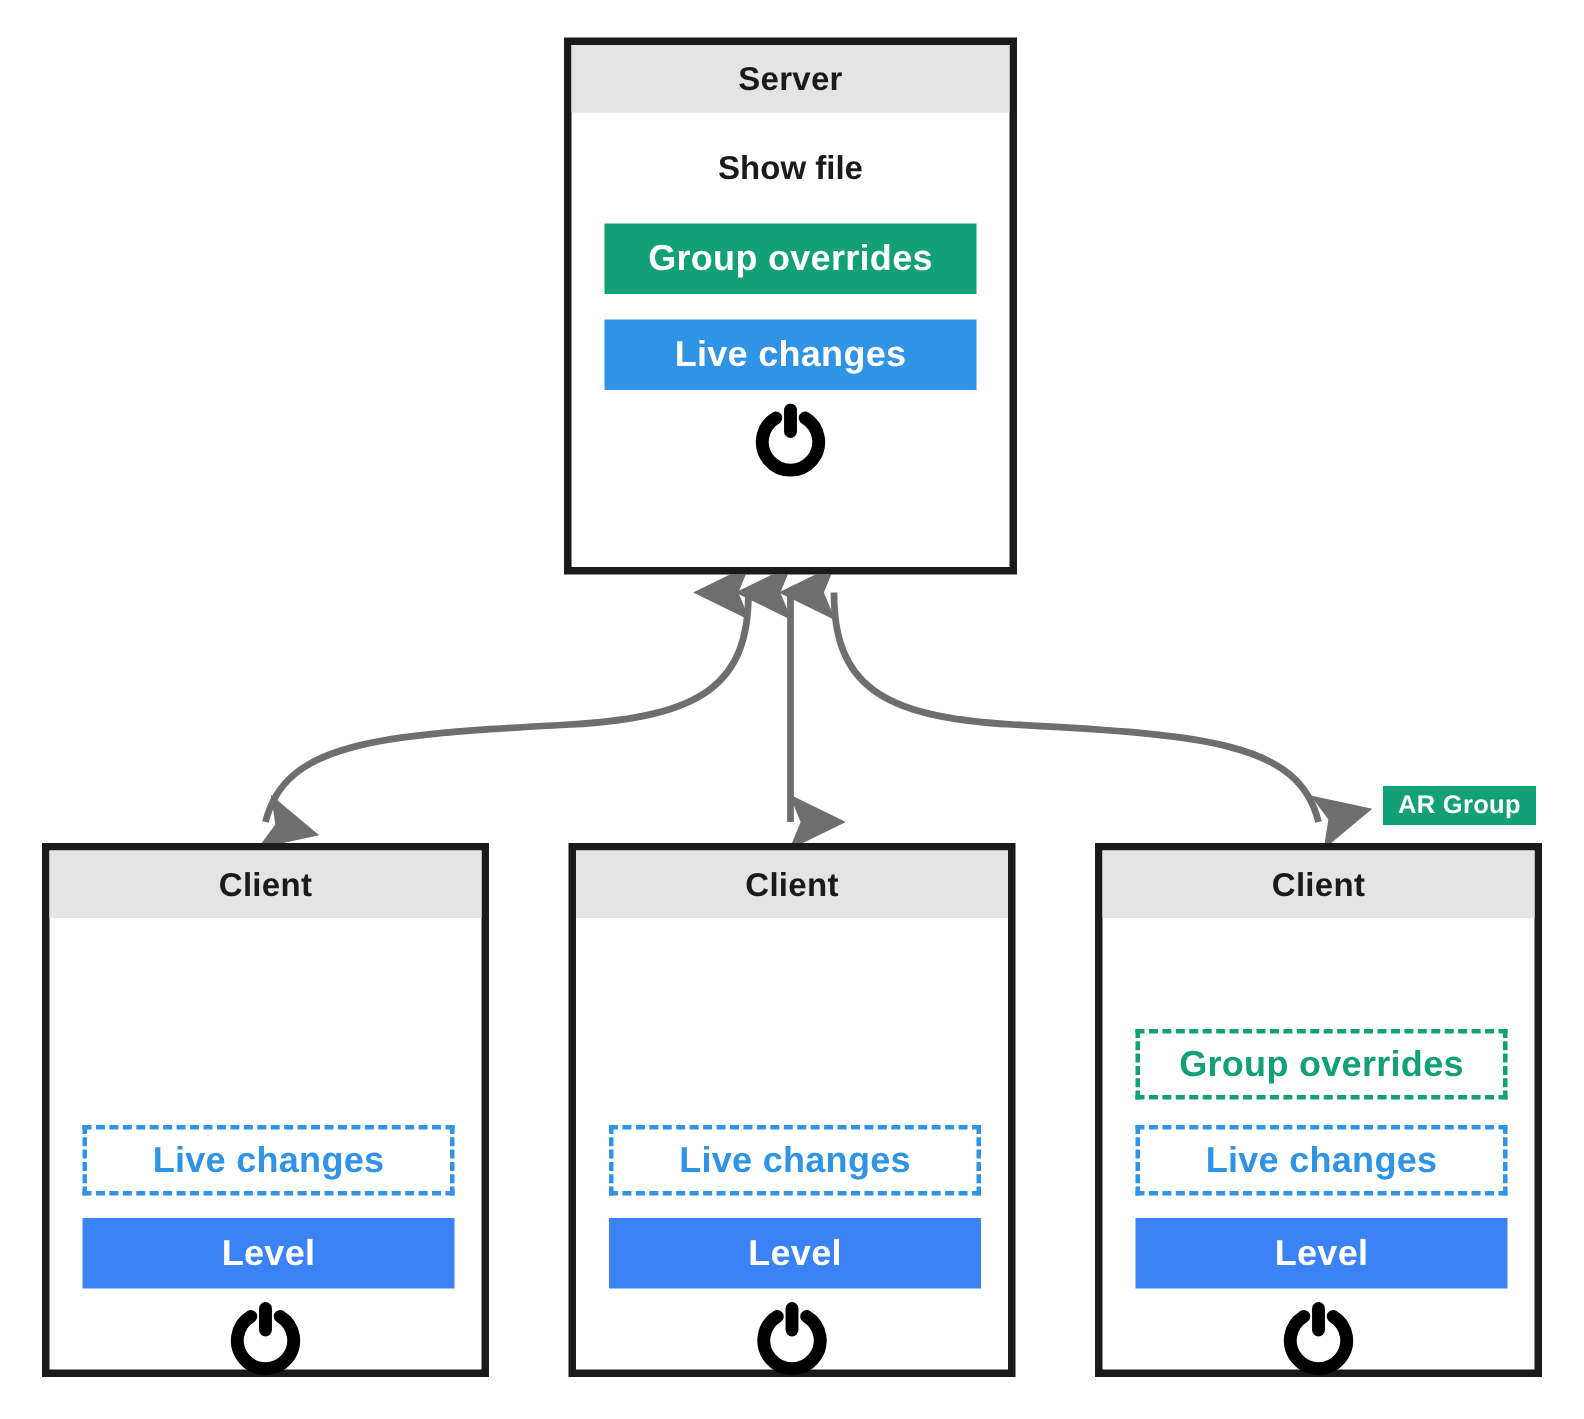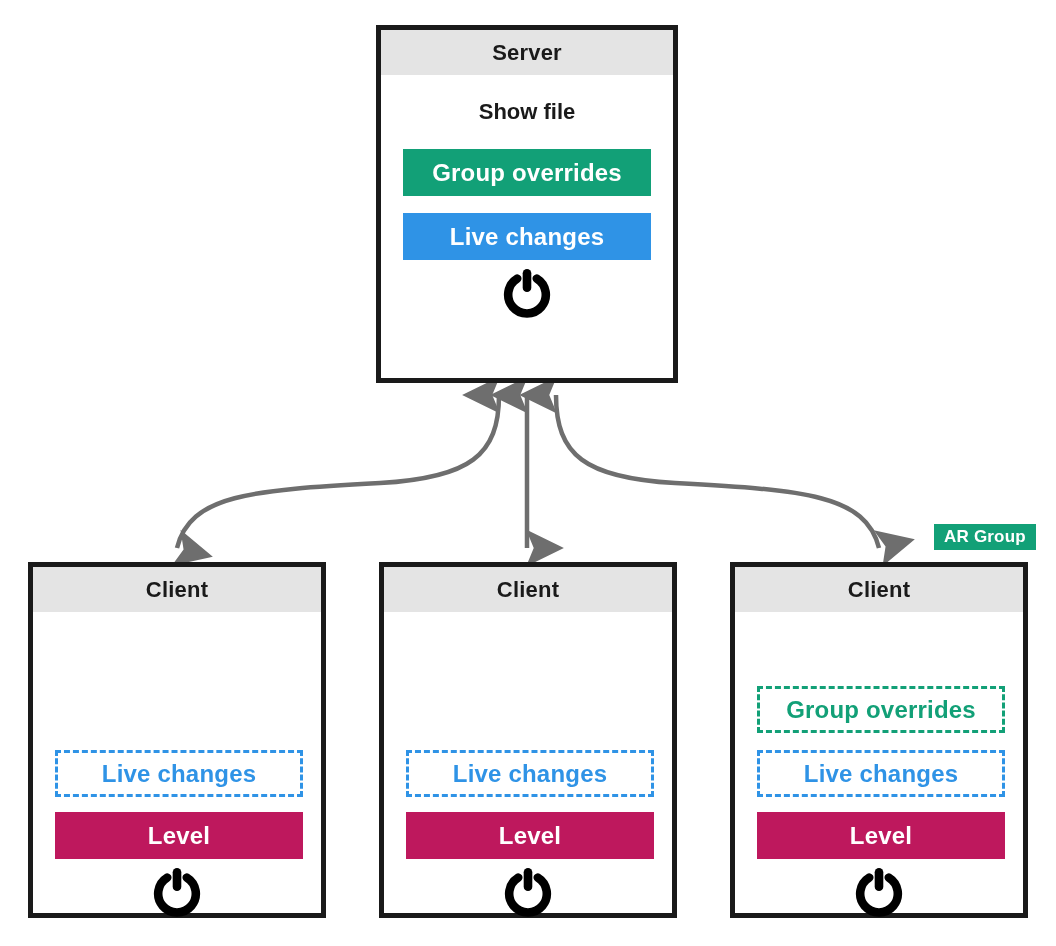--- a/index.html
+++ b/index.html
@@ -74,21 +74,21 @@
 
   .bar.solid-green {
     background: #12a077;
     color: #ffffff;
   }
   .bar.solid-blue {
     background: #2f93e6;
     color: #ffffff;
   }
   .bar.solid-amber {
-    background: #be185d;
+    background: #3b82f6;
     color: #ffffff;
   }
   .bar.dashed-green {
     background: transparent;
     color: #12a077;
     border: 3px dashed #12a077;
   }
   .bar.dashed-blue {
     background: transparent;
     color: #2f93e6;
@@ -115,21 +115,20 @@
   .badge {
     position: absolute;
     background: #12a077;
     color: #ffffff;
     font-size: 17px;
     font-weight: bold;
     padding: 4px 10px 5px 10px;
     line-height: 1;
     box-sizing: border-box;
     letter-spacing: .2px;
-    margin-left: 12px;
   }
 </style>
 </head>
 <body>
 
 <div id="canvas">
 
   <svg id="connectors" viewBox="0 0 1056 946" width="1056" height="946">
     <defs>
       <marker id="arrowUp" markerWidth="9" markerHeight="9" refX="4.5" refY="8.4" orient="auto-start-reverse" markerUnits="strokeWidth">

